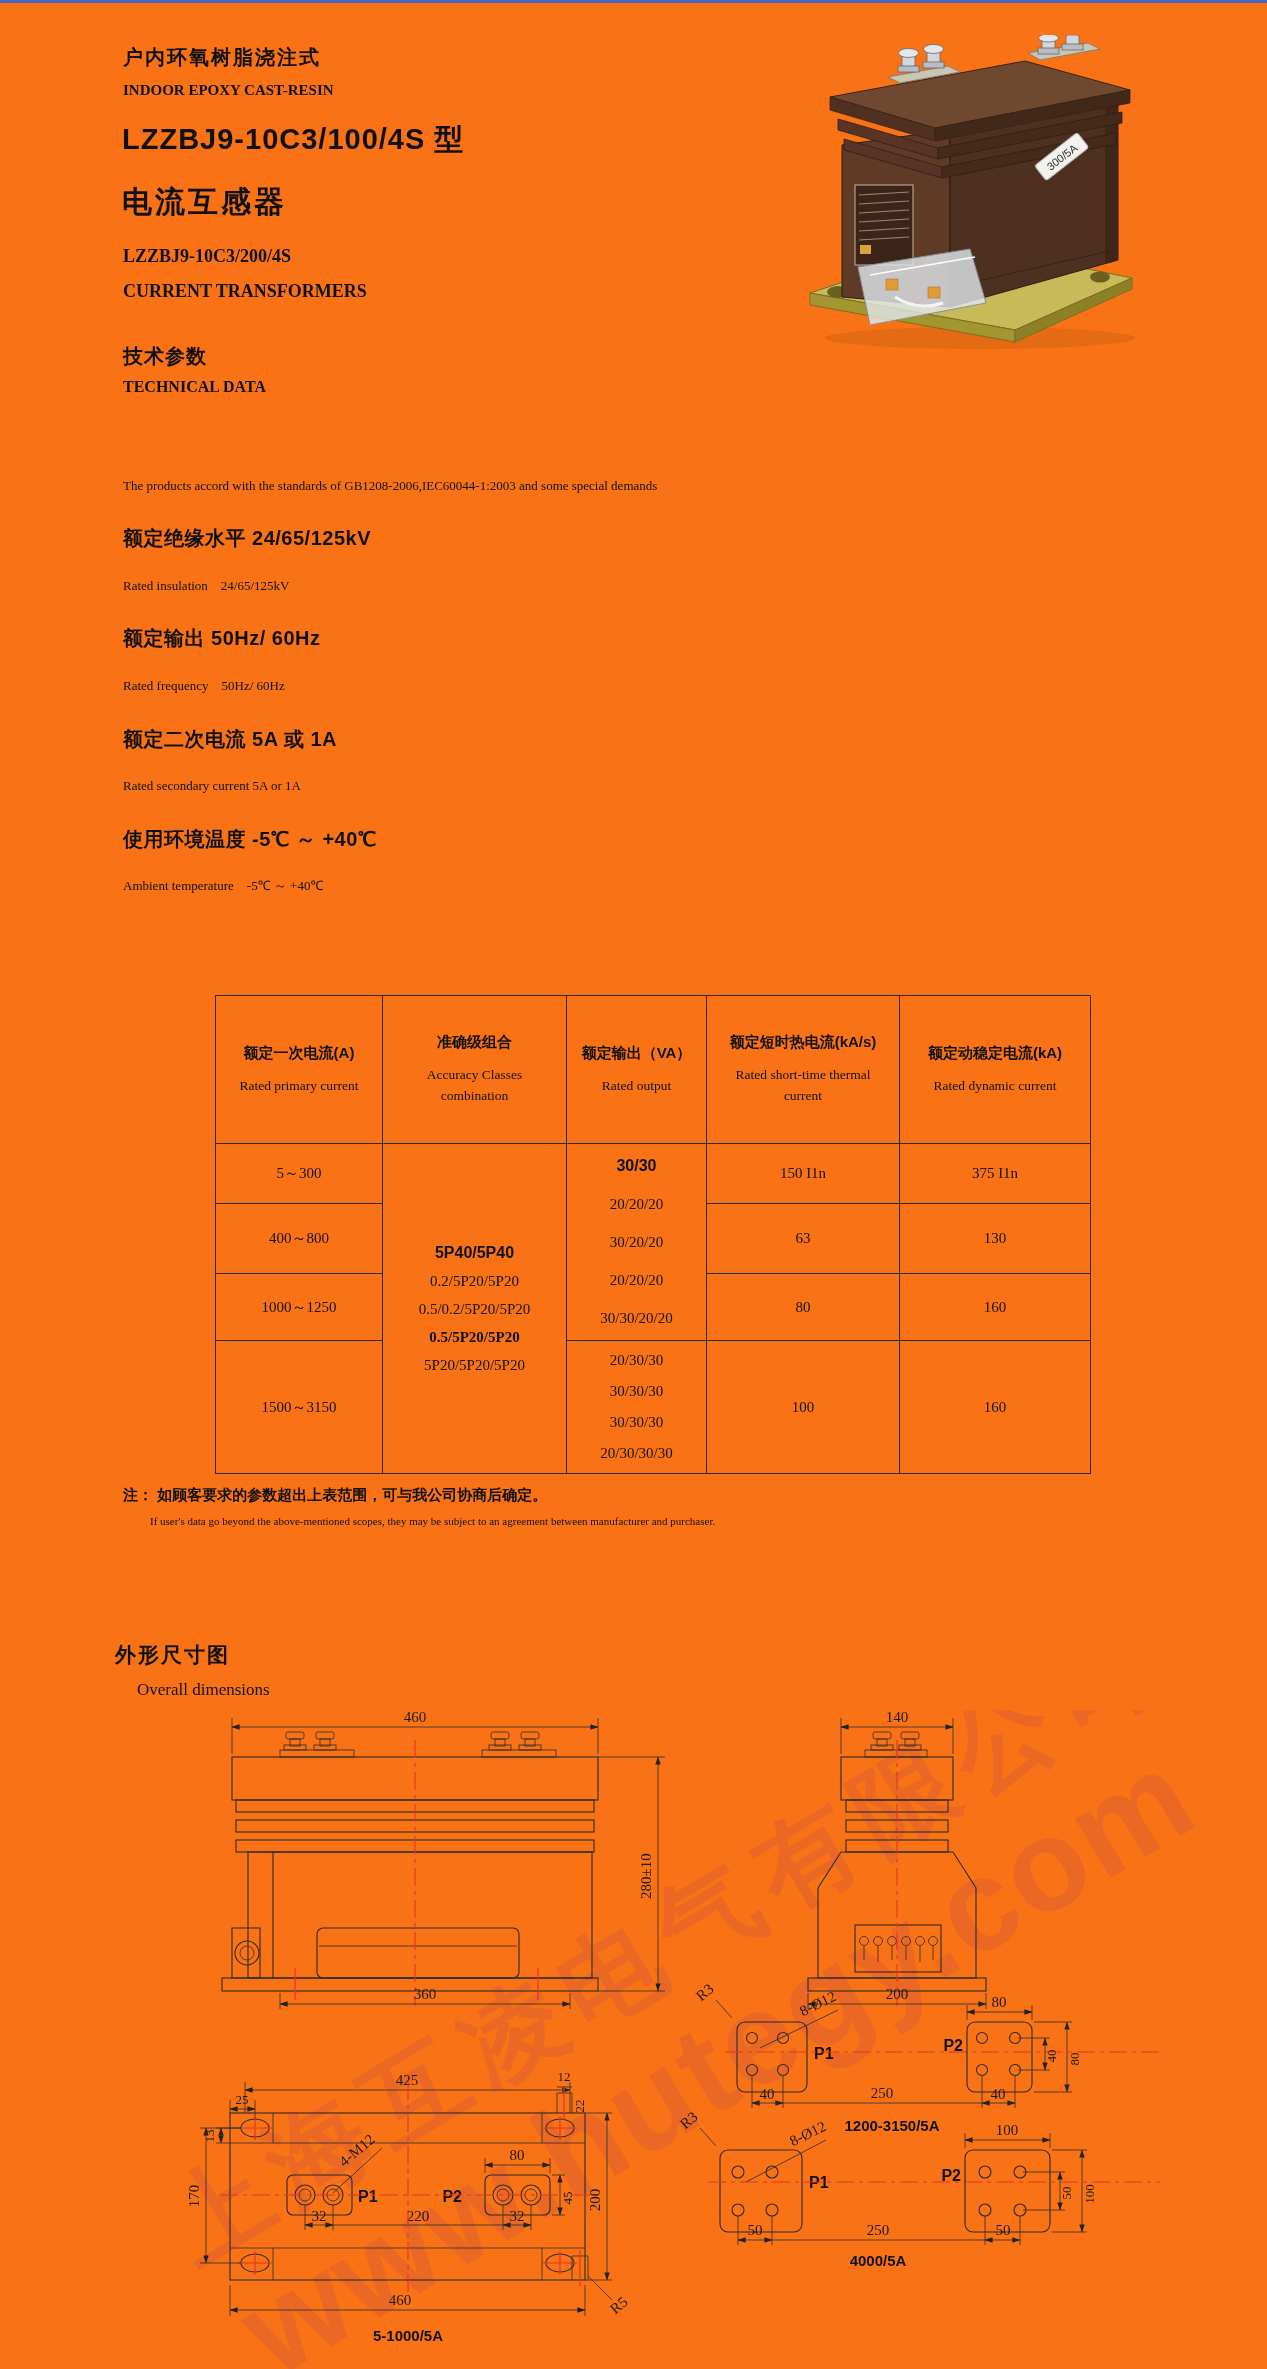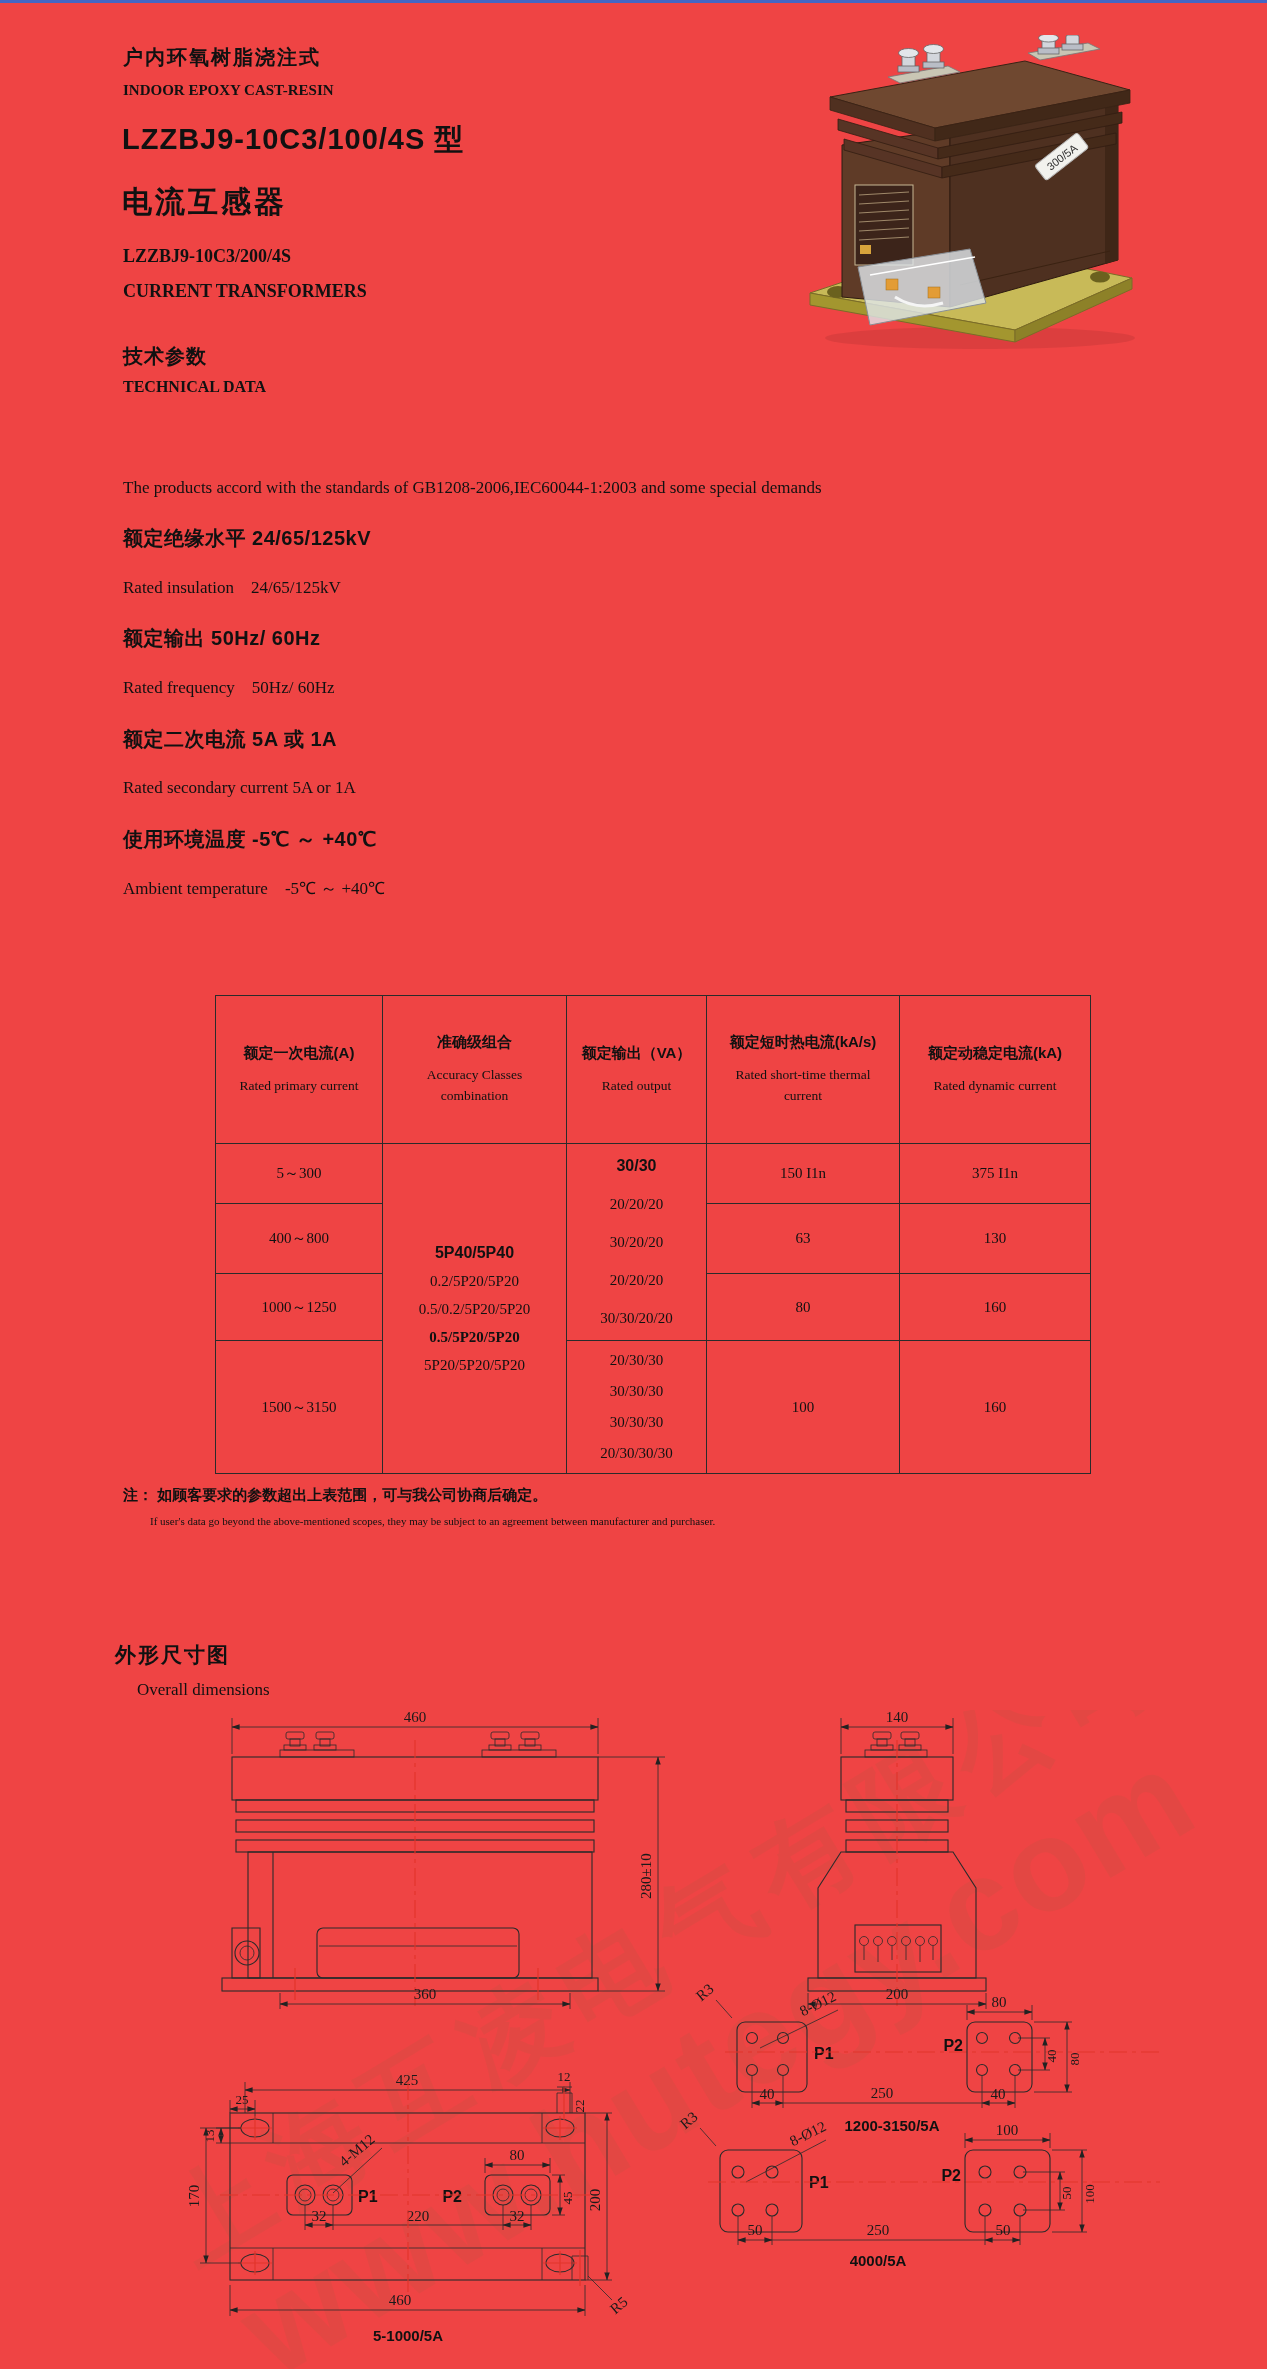--- a/index.html
+++ b/index.html
@@ -1,33 +1,33 @@
 <!DOCTYPE html>
 <html><head>
 <meta charset="utf-8">
 <style>
   html,body{margin:0;padding:0;background:#fff;}
-  .page{position:relative;width:1267px;height:2369px;background:#ef4444;overflow:hidden;
+  .page{position:relative;width:1267px;height:2369px;background:#f97316;overflow:hidden;
         font-family:"Liberation Sans",sans-serif;color:#111;}
   .abs{position:absolute;white-space:pre;}
   .topline{position:absolute;left:0;top:0;width:1267px;height:3px;background:#4566c4;}
 
   
   .type-zh{left:123px;top:44px;font-size:20px;font-weight:bold;letter-spacing:2px;}
   .type-en{left:123px;top:82px;font-size:15px;font-weight:bold;font-family:"Liberation Serif",serif;}
   .model-title{left:122px;top:120px;font-size:29px;font-weight:600;letter-spacing:1px;}
   .product-zh{left:122px;top:182px;font-size:30px;font-weight:bold;letter-spacing:3px;}
   .model-en{left:123px;top:246px;font-size:18px;font-weight:bold;font-family:"Liberation Serif",serif;}
   .product-en{left:123px;top:281px;font-size:18px;font-weight:bold;font-family:"Liberation Serif",serif;}
 
   
   .tech-zh{left:123px;top:343px;font-size:20px;font-weight:bold;letter-spacing:1px;}
   .tech-en{left:123px;top:378px;font-size:16px;font-weight:bold;font-family:"Liberation Serif",serif;}
   .spec-zh{font-size:20px;font-weight:bold;letter-spacing:.5px;}
-  .spec-en{font-size:17px;font-family:"Liberation Serif",serif;}
+  .spec-en{font-size:13px;font-family:"Liberation Serif",serif;}
 
   
   table.spec{position:absolute;left:215px;top:995px;width:875px;border-collapse:collapse;table-layout:fixed;}
   table.spec td,table.spec th{border:1.2px solid #2b2b2b;text-align:center;vertical-align:middle;padding:0;
       font-family:"Liberation Serif",serif;font-size:15px;font-weight:normal;}
   tr.hrow{height:148px;}
   tr.r1{height:60px;} tr.r2{height:70px;} tr.r3{height:67px;} tr.r4{height:133px;}
   .th-zh{font-family:"Liberation Sans",sans-serif;font-size:15px;font-weight:bold;display:block;margin-bottom:12px;}
   .th-en{font-family:"Liberation Serif",serif;font-size:13.5px;display:block;line-height:21px;}
   .stack5 div{line-height:28px;}

